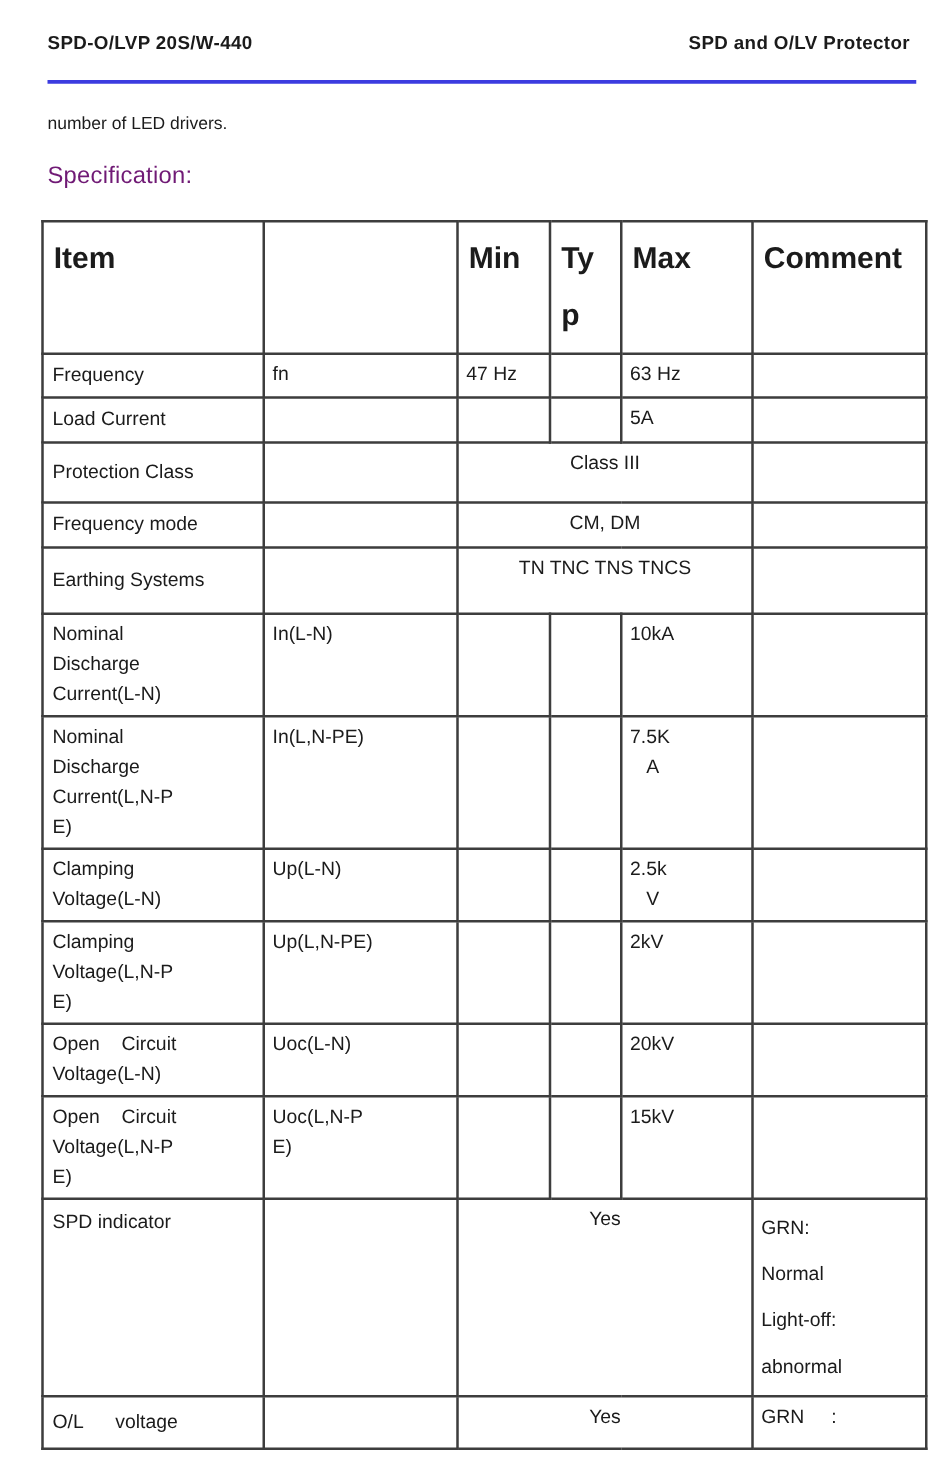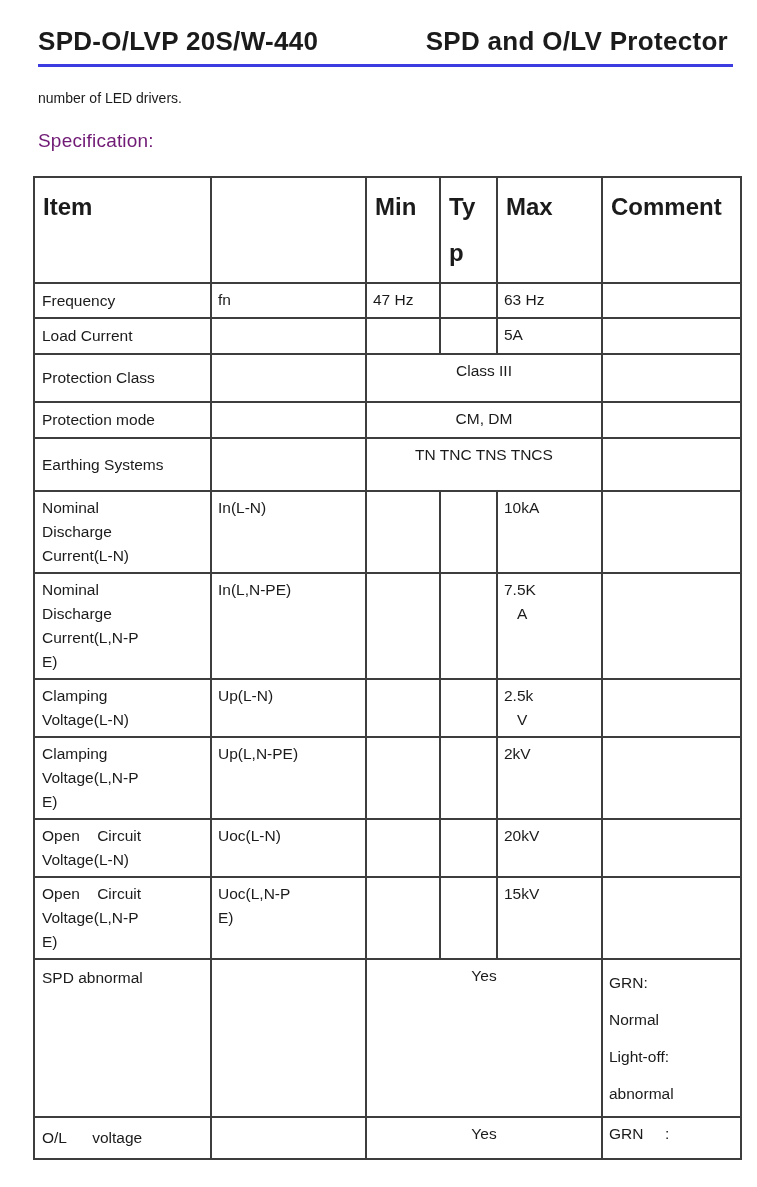--- a/index.html
+++ b/index.html
@@ -6,21 +6,21 @@
   html, body { background: #ffffff; }
   body {
     width: 757px; height: 1187px;
     position: relative; overflow: hidden;
     font-family: "Liberation Sans", sans-serif;
     color: #1b1b1b;
   }
   .doc-header {
     position: absolute; left: 38px; top: 26px; width: 690px;
     display: flex; justify-content: space-between; align-items: flex-end;
-    font-weight: bold; font-size: 26px; letter-spacing: 0.3px;
+    font-weight: bold; font-size: 15px; letter-spacing: 0.3px;
   }
   .blue-rule {
     position: absolute; left: 38px; top: 64px;
     width: 695px; height: 3px; background: #3c3ce0;
   }
   .intro {
     position: absolute; left: 38px; top: 90px;
     font-size: 14px;
   }
   .section-title {
@@ -96,21 +96,21 @@
       <td>5A</td>
       <td></td>
     </tr>
     <tr style="height:48px">
       <td class="item">Protection Class</td>
       <td></td>
       <td class="center" colspan="3">Class III</td>
       <td></td>
     </tr>
     <tr style="height:36px">
-      <td class="item">Protection mode</td>
+      <td class="item">Frequency mode</td>
       <td></td>
       <td class="center" colspan="3">CM, DM</td>
       <td></td>
     </tr>
     <tr style="height:53px">
       <td class="item">Earthing Systems</td>
       <td></td>
       <td class="center" colspan="3">TN TNC TNS TNCS</td>
       <td></td>
     </tr>
@@ -170,21 +170,21 @@
 Voltage(L,N-P
 E)</td>
       <td>Uoc(L,N-P
 E)</td>
       <td></td>
       <td></td>
       <td>15kV</td>
       <td></td>
     </tr>
     <tr style="height:111px">
-      <td class="item" style="vertical-align:top; padding-top:6px;">SPD abnormal</td>
+      <td class="item" style="vertical-align:top; padding-top:6px;">SPD indicator</td>
       <td></td>
       <td class="center" colspan="3">Yes</td>
       <td style="line-height:37px;">GRN:
 Normal
 Light-off:
 abnormal</td>
     </tr>
     <tr style="height:42px">
       <td class="item">O/L      voltage</td>
       <td></td>

